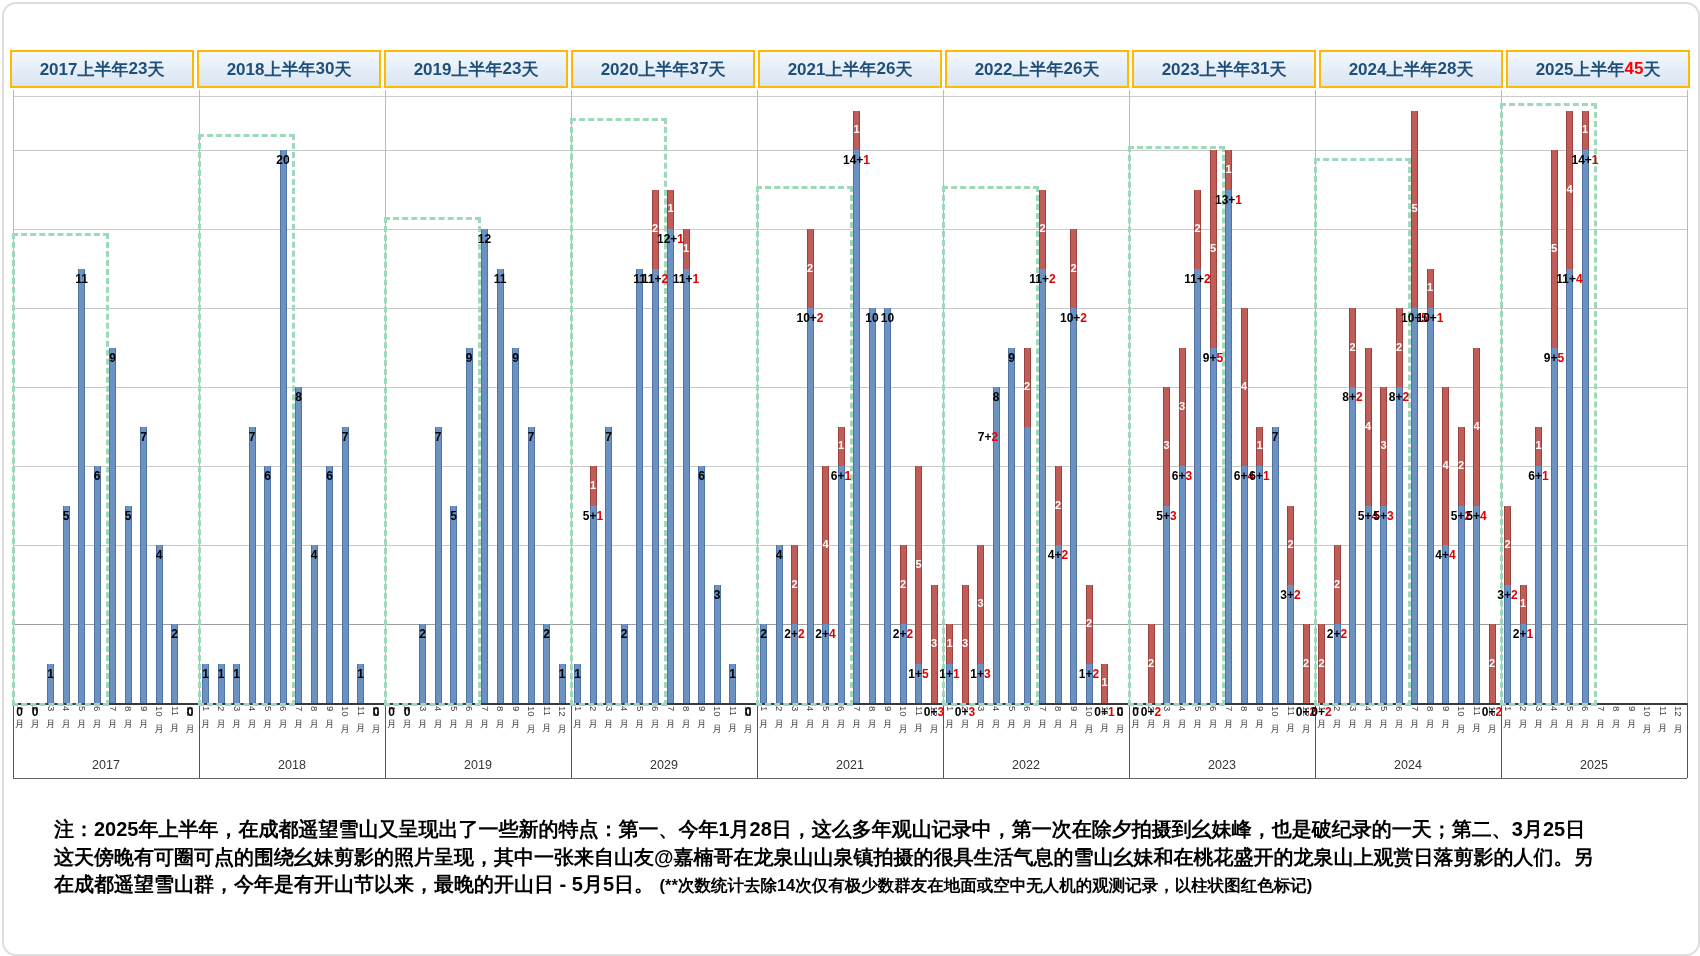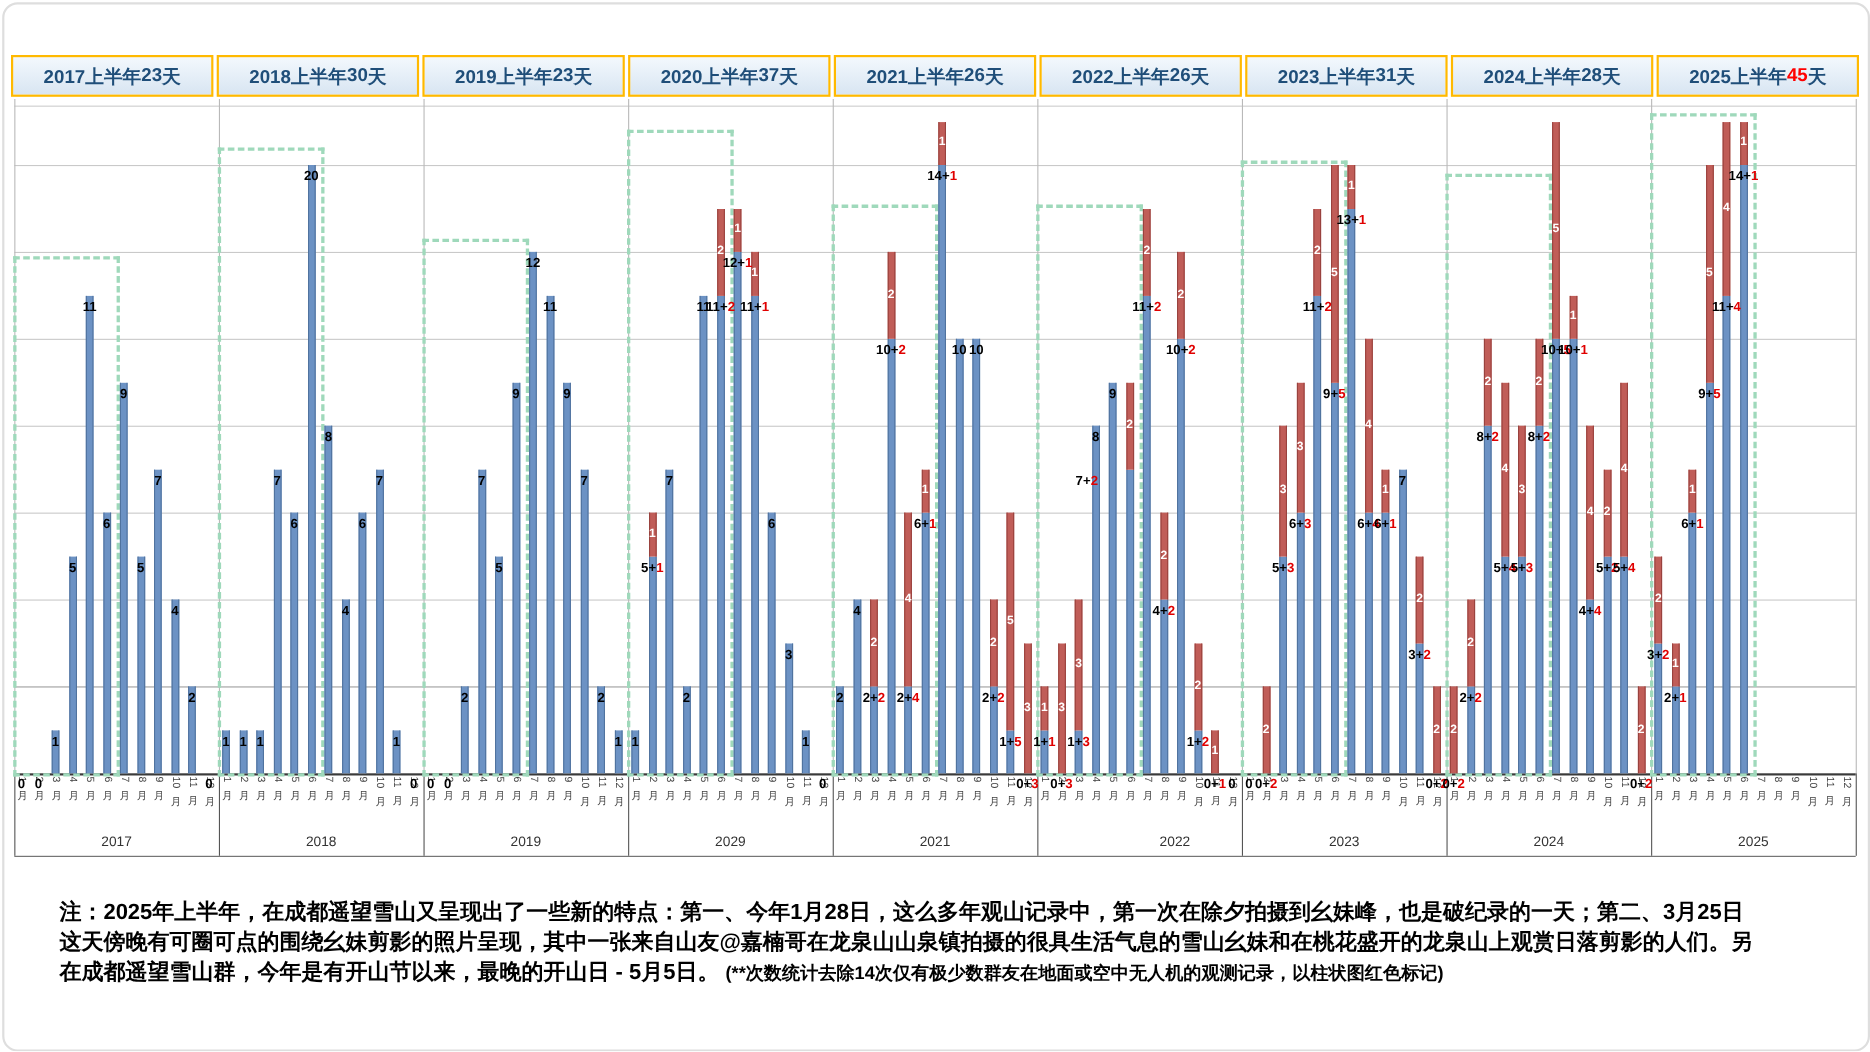--- a/index.html
+++ b/index.html
@@ -305,21 +305,21 @@
       <div class="bar-red" style="left: 915px; top: 466px; height: 197.5px;"></div>
       <div class="wlab" style="left: 908.5px; top: 557.75px;">5</div>
       <div class="vlab" style="left: 896.5px; top: 666.5px;"><span>1+</span><span class="r">5</span></div>
       <div class="mon" style="left: 929px;">12月</div>
       <div class="bar-red" style="left: 930.5px; top: 584.5px; height: 118.5px;"></div>
       <div class="wlab" style="left: 924px; top: 636.75px;">3</div>
       <div class="vlab" style="left: 912px; top: 705px;"><span>0+</span><span class="r">3</span></div>
       <div class="ysep" style="left: 943px;"></div>
       <div class="ysep2" style="left: 943px;"></div>
       <div class="dashbox" style="left: 942px; top: 185.55px; width: 91px; height: 514.45px;"></div>
-      <div class="yearlab" style="left: 896px; text-align: right;">2022</div>
+      <div class="yearlab" style="left: 933px;">2022</div>
       <div class="mon" style="left: 944.5px;">1月</div>
       <div class="bar-blue" style="left: 946px; top: 663.5px; height: 39.5px;"></div>
       <div class="bar-red" style="left: 946px; top: 624px; height: 39.5px;"></div>
       <div class="wlab" style="left: 939.5px; top: 636.75px;">1</div>
       <div class="vlab" style="left: 927.5px; top: 666.5px;"><span>1+</span><span class="r">1</span></div>
       <div class="mon" style="left: 960px;">2月</div>
       <div class="bar-red" style="left: 961.5px; top: 584.5px; height: 118.5px;"></div>
       <div class="wlab" style="left: 955px; top: 636.75px;">3</div>
       <div class="vlab" style="left: 943px; top: 705px;"><span>0+</span><span class="r">3</span></div>
       <div class="mon" style="left: 975.5px;">3月</div>

